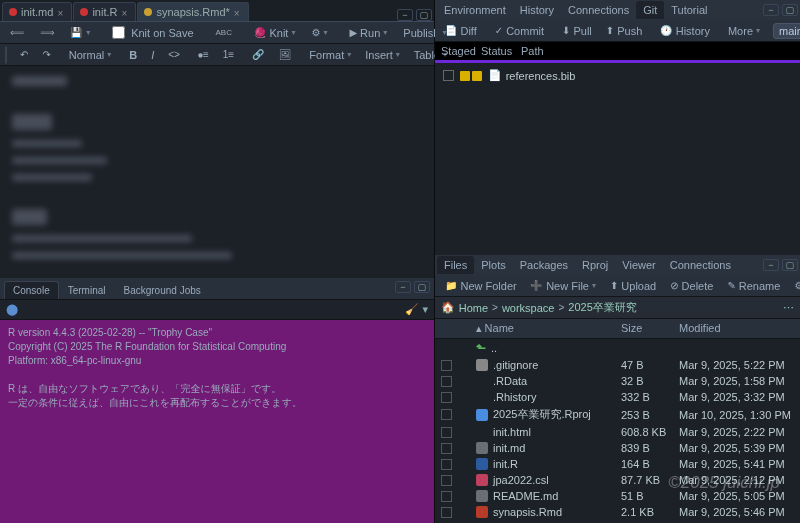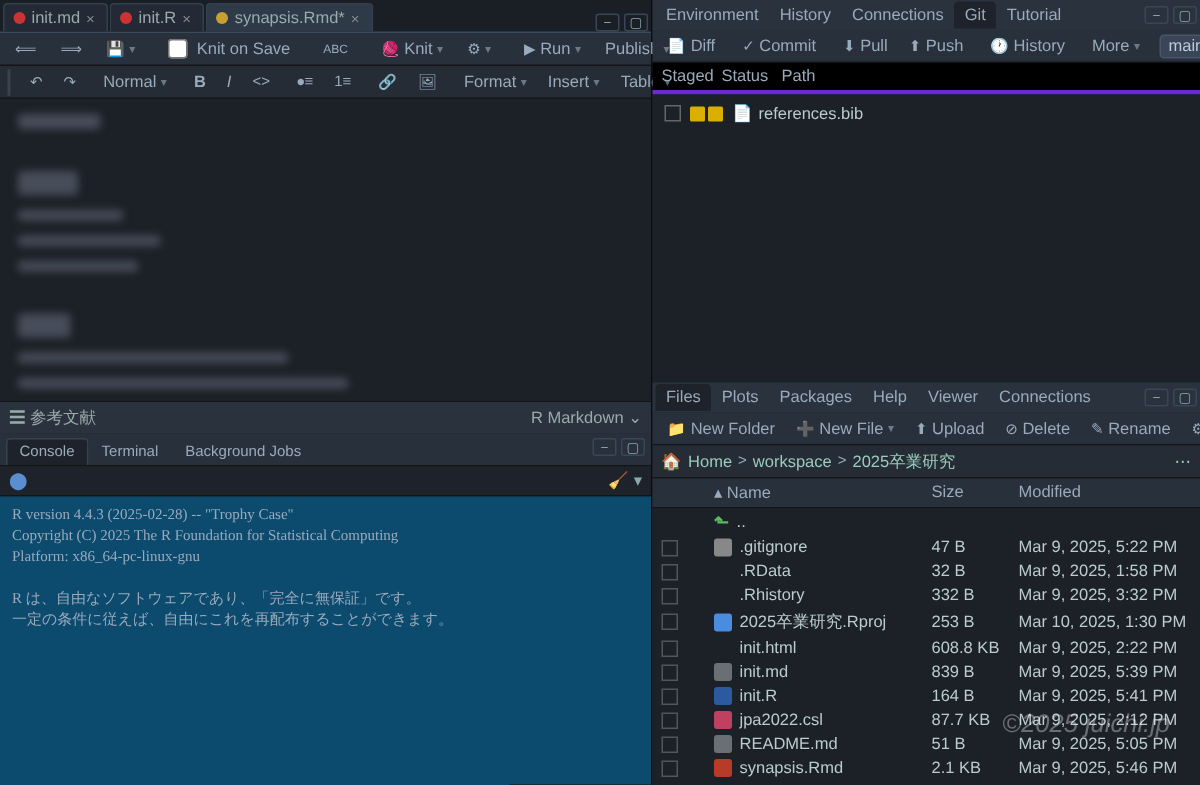--- a/index.html
+++ b/index.html
@@ -20,21 +20,21 @@
 .seg{display:flex;border:1px solid #3a4250;border-radius:2px;overflow:hidden}
 .seg>div{padding:2px 6px}
 .editor{flex:1;background:#1c2027;padding:10px 12px;position:relative;overflow:hidden}
 .blur-lines{display:flex;flex-direction:column;gap:10px;filter:blur(3px);opacity:.7}
 .bl{height:10px;background:#5a6270;border-radius:2px}
 .status{display:flex;justify-content:space-between;align-items:center;background:#2a323e;padding:3px 6px;border-top:1px solid #121418;font-size:10px;color:#9aa}
 .console-tabs{display:flex;background:#28303c;padding:3px 4px 0;gap:0;border-bottom:1px solid #121418}
 .ctab{padding:3px 8px;color:#9ab;font-size:10px;border:1px solid transparent;border-bottom:none}
 .ctab.on{background:#1e222a;border-color:#3a4250;border-radius:3px 3px 0 0}
 .console-path{background:#1e222a;padding:3px 6px;font-size:10px;color:#8aa;display:flex;align-items:center;gap:4px;border-bottom:1px solid #121418}
-.console-body{flex:1;background:#0c4a6e;padding:6px 8px;font-family:Liberation Serif, serif;font-size:10px;color:#9ab;line-height:1.4;white-space:pre-wrap}
+.console-body{flex:1;background:#701a75;padding:6px 8px;font-family:Liberation Sans, sans-serif;font-size:10px;color:#9ab;line-height:1.4;white-space:pre-wrap}
 .etabs{display:flex;background:#2a323e;align-items:center;padding:2px 2px;gap:0;font-size:10px;height:20px}
 .etab{padding:3px 7px;color:#9ab}
 .etab.on{background:#1e222a;border-radius:3px 3px 0 0}
 .etabs .sp{flex:1}
 .git-bar{display:flex;align-items:center;gap:4px;padding:3px 5px;background:#28303c;border-bottom:1px solid #121418;height:22px;font-size:10px}
 .git-head{display:flex;background:#000000;padding:3px 6px;border-bottom:3px solid #6d28d9;font-size:10px;color:#9ab}
 .git-head>div:nth-child(1){width:40px}
 .git-head>div:nth-child(2){width:40px}
 .git-body{flex:1;background:#1c2027;padding:4px 8px;font-size:10px}
 .git-row{display:flex;align-items:center;gap:6px;padding:2px 0}
@@ -178,24 +178,20 @@
       <div class="bl" style="width:95px;height:7px"></div>
       <div class="bl" style="width:80px;height:7px"></div>
       <div style="height:8px"></div>
       <div class="bl" style="width:35px;height:16px"></div>
       <div class="bl" style="width:180px;height:7px"></div>
       <div class="bl" style="width:220px;height:7px"></div>
 
     </div>
 
   </div>
-  <div class="status">
-   <span>☰ <span>参考文献</span></span>
-   <span><span>R Markdown</span> ⌄</span>
-  </div>
   <div class="console-tabs">
    <div class="ctab on">Console</div>
    <div class="ctab">Terminal</div>
    <div class="ctab">Background Jobs</div>
    <div class="minmax">
           <div class="mm">−</div>
           <div class="mm">▢</div>
         </div>
   </div>
   <div class="console-path">
@@ -259,21 +255,21 @@
             <span>📄</span>
             <span>references.bib</span>
           </div>
    </div>
   </div>
 
   <div class="etabs">
    <div class="etab on">Files</div>
    <div class="etab">Plots</div>
    <div class="etab">Packages</div>
-   <div class="etab">Help</div>
+   <div class="etab">Rproj</div>
    <div class="etab">Viewer</div>
    <div class="etab">Connections</div>
    <div class="sp"></div>
    <div class="minmax">
           <div class="mm">−</div>
           <div class="mm">▢</div>
         </div>
   </div>
   <div class="files-bar">
    <span class="tb-btn">📁<span>New Folder</span></span>

